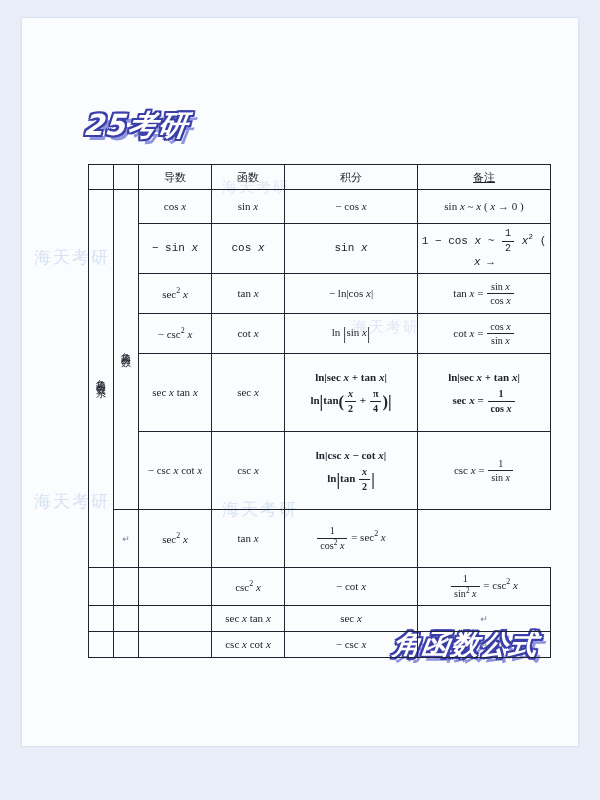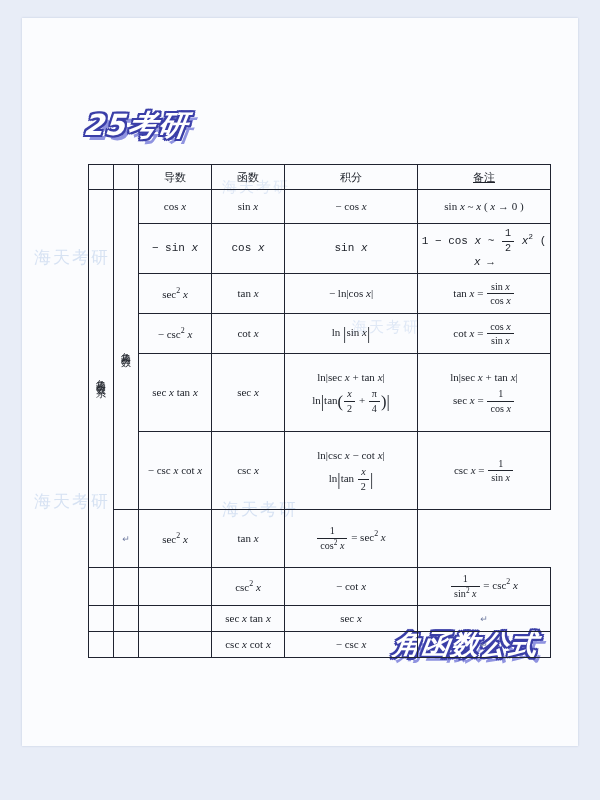--- a/index.html
+++ b/index.html
@@ -123,21 +123,21 @@
     vertical-align: middle;
     text-align: center;
     font-size: 0.92em;
     margin: 0 1px;
   }
   .frac .num { display: block; padding: 0 3px; }
   .frac .den { display: block; border-top: 1px solid #20242c; padding: 0 3px; }
 
   .big-delim { font-size: 1.5em; vertical-align: -0.18em; }
 
-  .cell-stack > div { margin: 3px 0; }
+  .cell-stack > div { margin: 3px 0; font-weight: bold; }
 </style>
 </head>
 <body>
 
 <div id="page-sheet">
 
   <div class="watermark wm-logo" style="left:12px; top:228px;">海天考研</div>
   <div class="watermark" style="left:200px; top:160px;">海天考研</div>
   <div class="watermark" style="left:330px; top:300px;">海天考研</div>
   <div class="watermark wm-logo" style="left:12px; top:472px;">海天考研</div>

